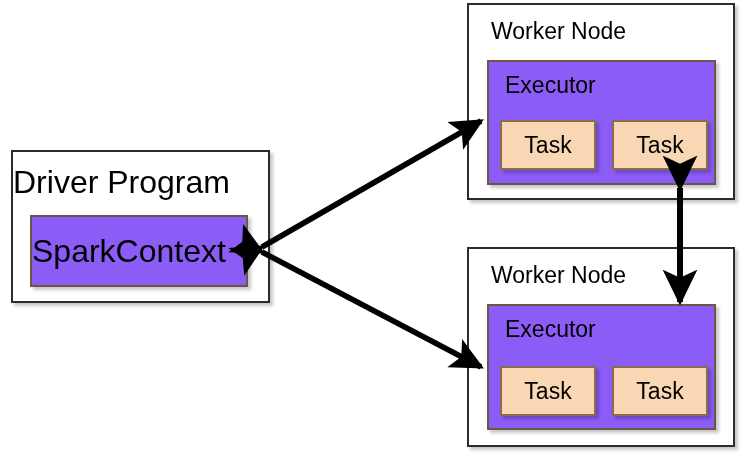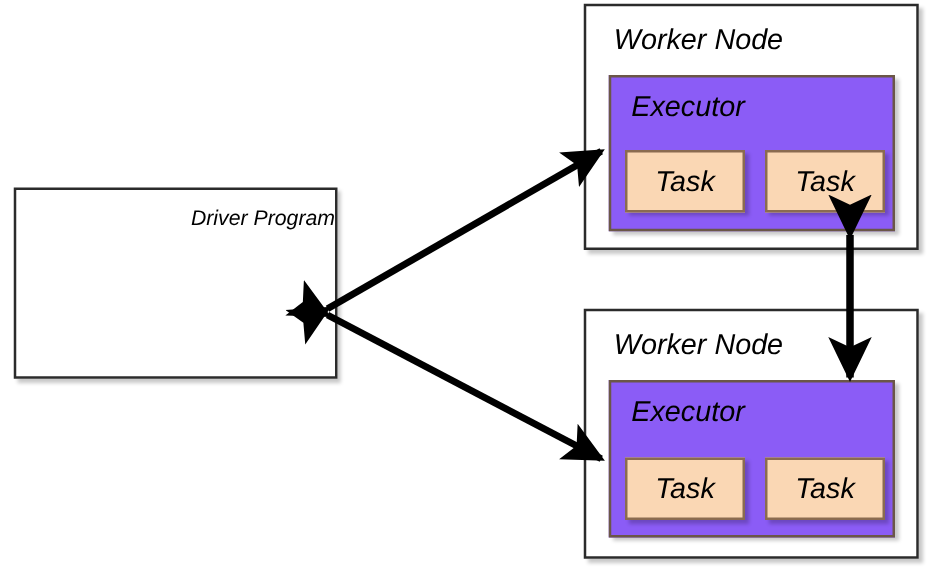--- a/index.html
+++ b/index.html
@@ -24,34 +24,33 @@
   }
   .box-white { background: #ffffff; }
   .box-peach { background: #8b5cf6; border-color: #6b5648; }
   .box-task  { background: #fad7b4; border-color: #8a6b50; }
 
   .label {
     position: absolute;
     color: #000000;
     white-space: nowrap;
     line-height: 1;
-    font-style: italic;
   }
   .title-label {
     font-size: 23px;
   }
   .task-label {
     font-size: 23px;
     width: 100%;
     text-align: center;
   }
   .center-label {
     width: 100%;
-    text-align: right;
-    font-size: 17px;
+    text-align: left;
+    font-size: 32px;
   }
   .v-center {
     position: absolute;
     left: 0; right: 0;
     top: 50%;
     transform: translateY(-50%);
   }
   svg.arrows {
     position: absolute;
     left: 0;
@@ -64,20 +63,23 @@
 </style>
 </head>
 <body>
 
 <div id="canvas">
 
   <div class="box box-white" style="left:11px; top:150px; width:259px; height:153px;">
     <div class="label title-label center-label" style="left:0; top:14px;">Driver Program</div>
   </div>
 
+  <div class="box box-peach" style="left:30px; top:215px; width:218px; height:72px;">
+    <div class="label center-label v-center">SparkContext</div>
+  </div>
 
   <div class="box box-white" style="left:467px; top:3px; width:268px; height:197px;">
     <div class="label title-label" style="left:22px; top:15px;">Worker Node</div>
   </div>
 
   <div class="box box-peach" style="left:487px; top:60px; width:229px; height:125px;">
     <div class="label title-label" style="left:16px; top:12px;">Executor</div>
   </div>
 
   <div class="box box-task" style="left:500px; top:120px; width:96px; height:50px;">

